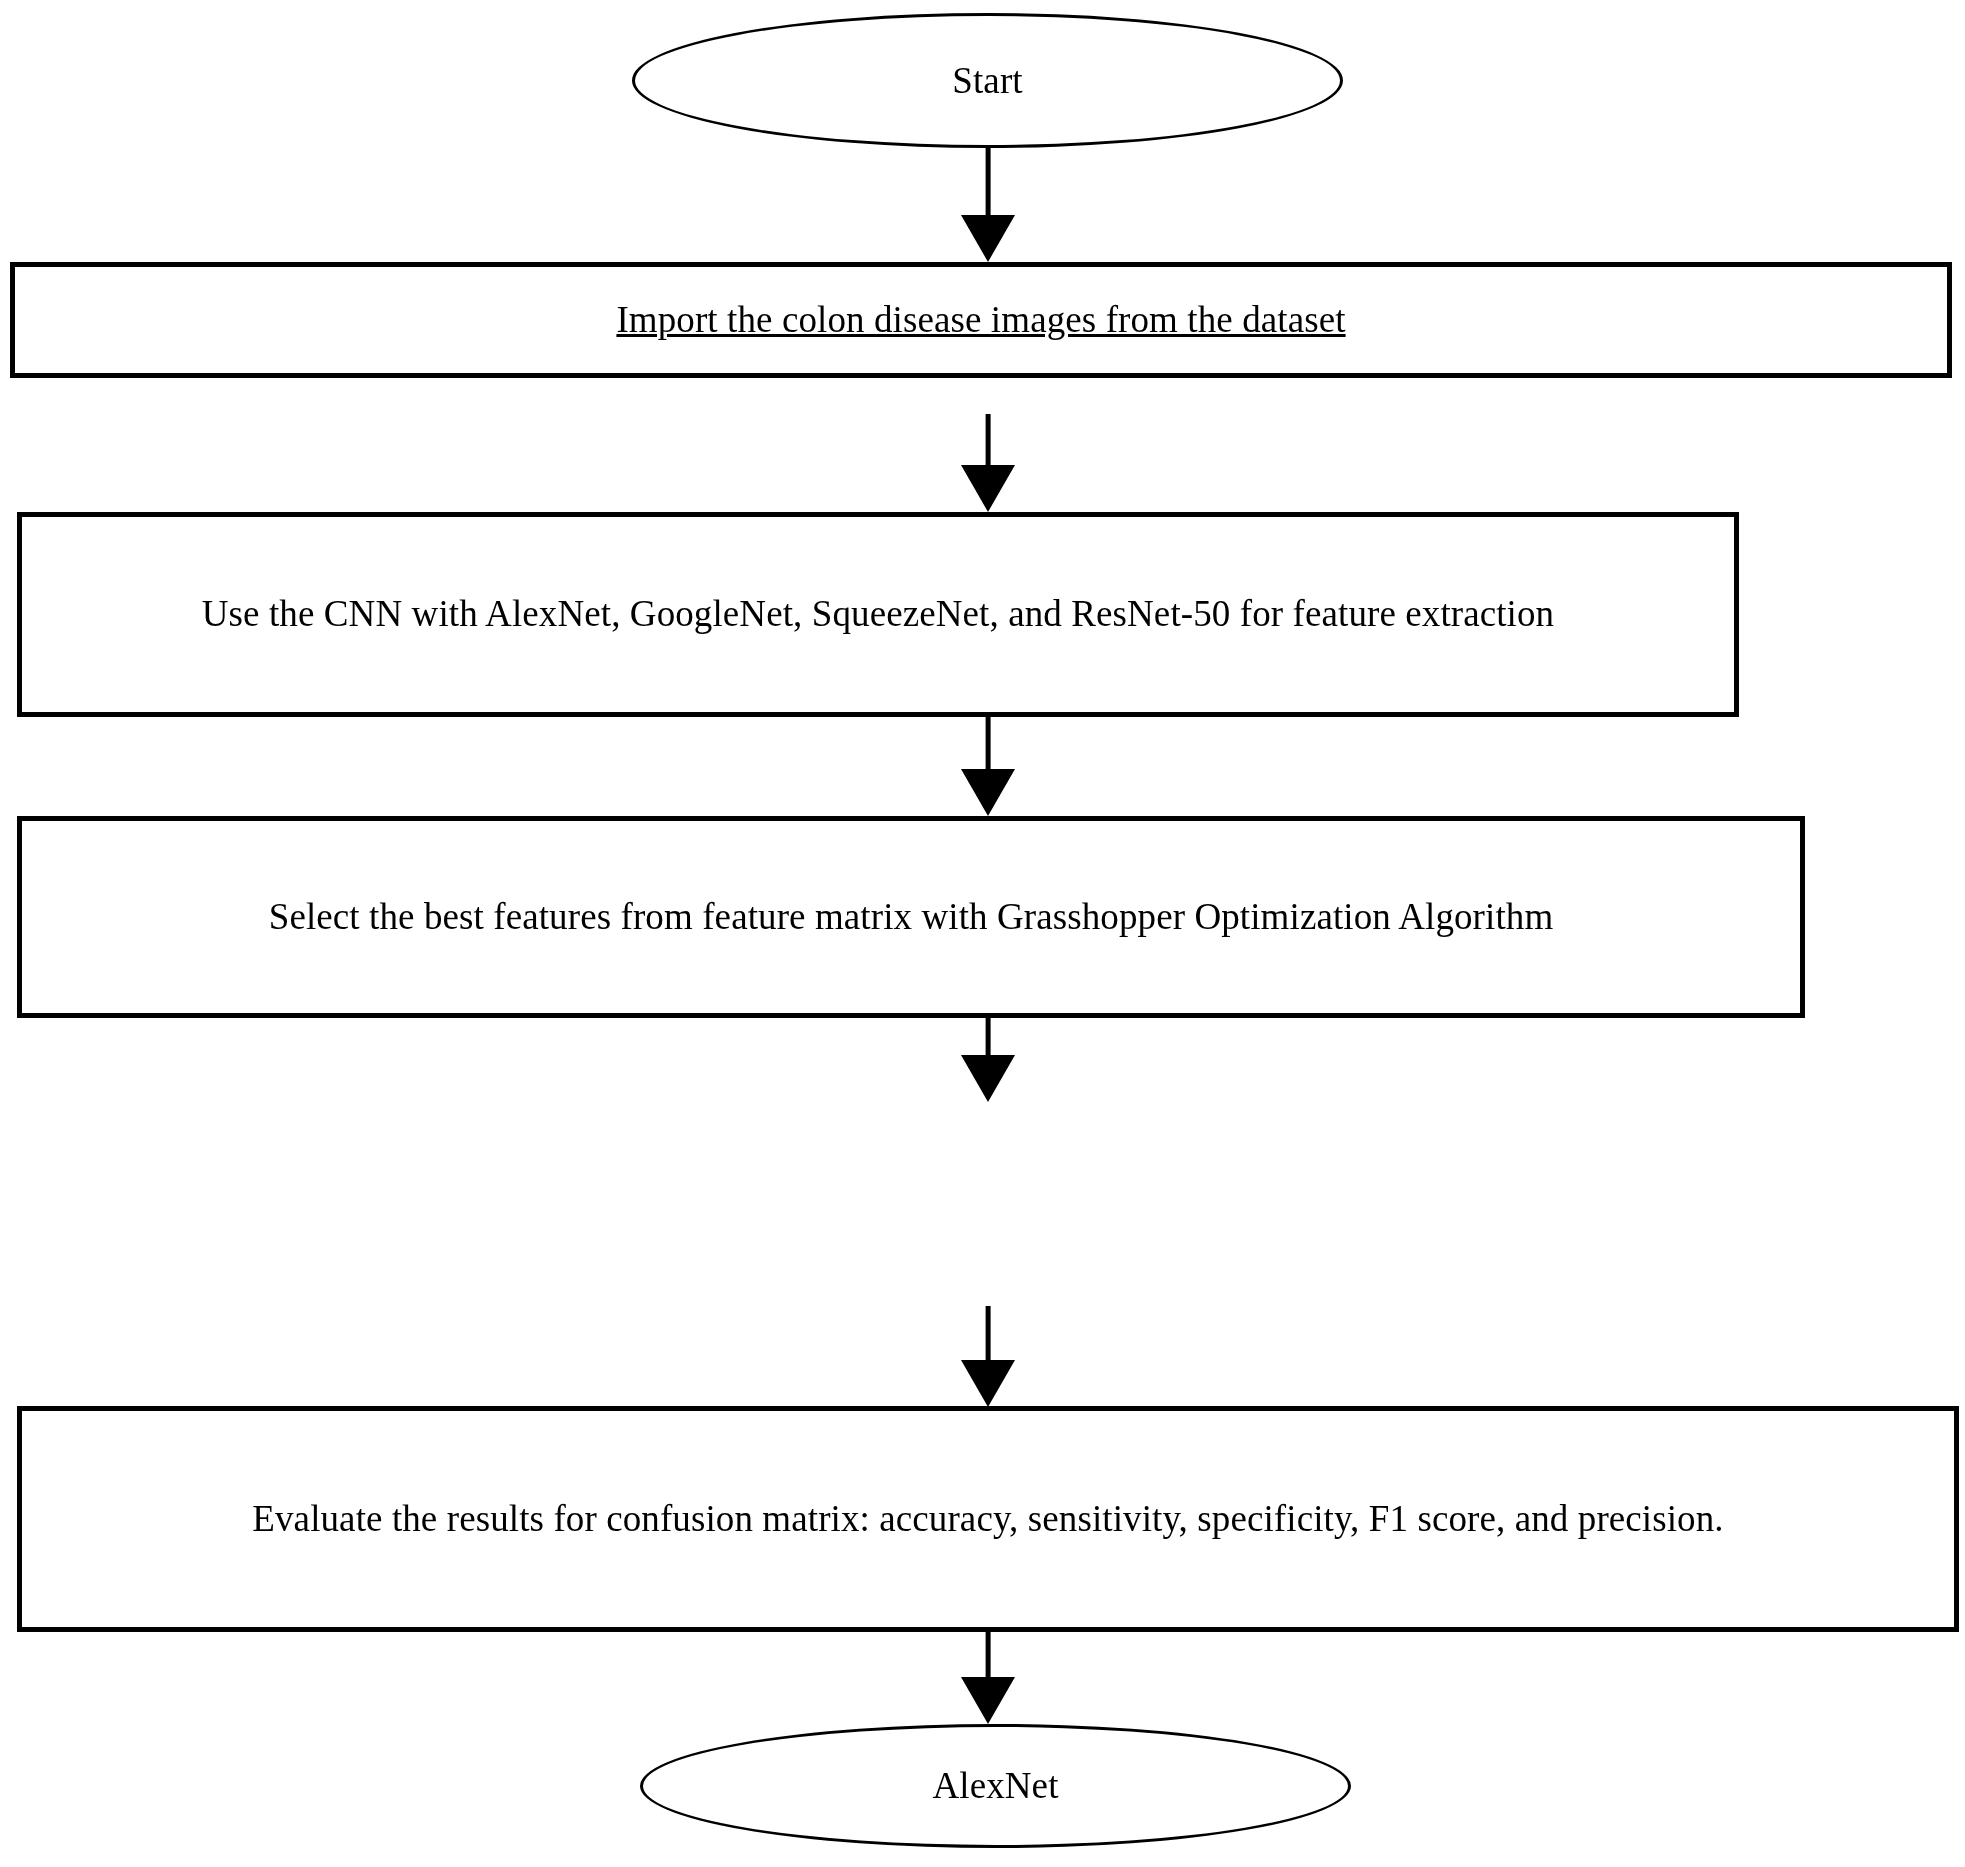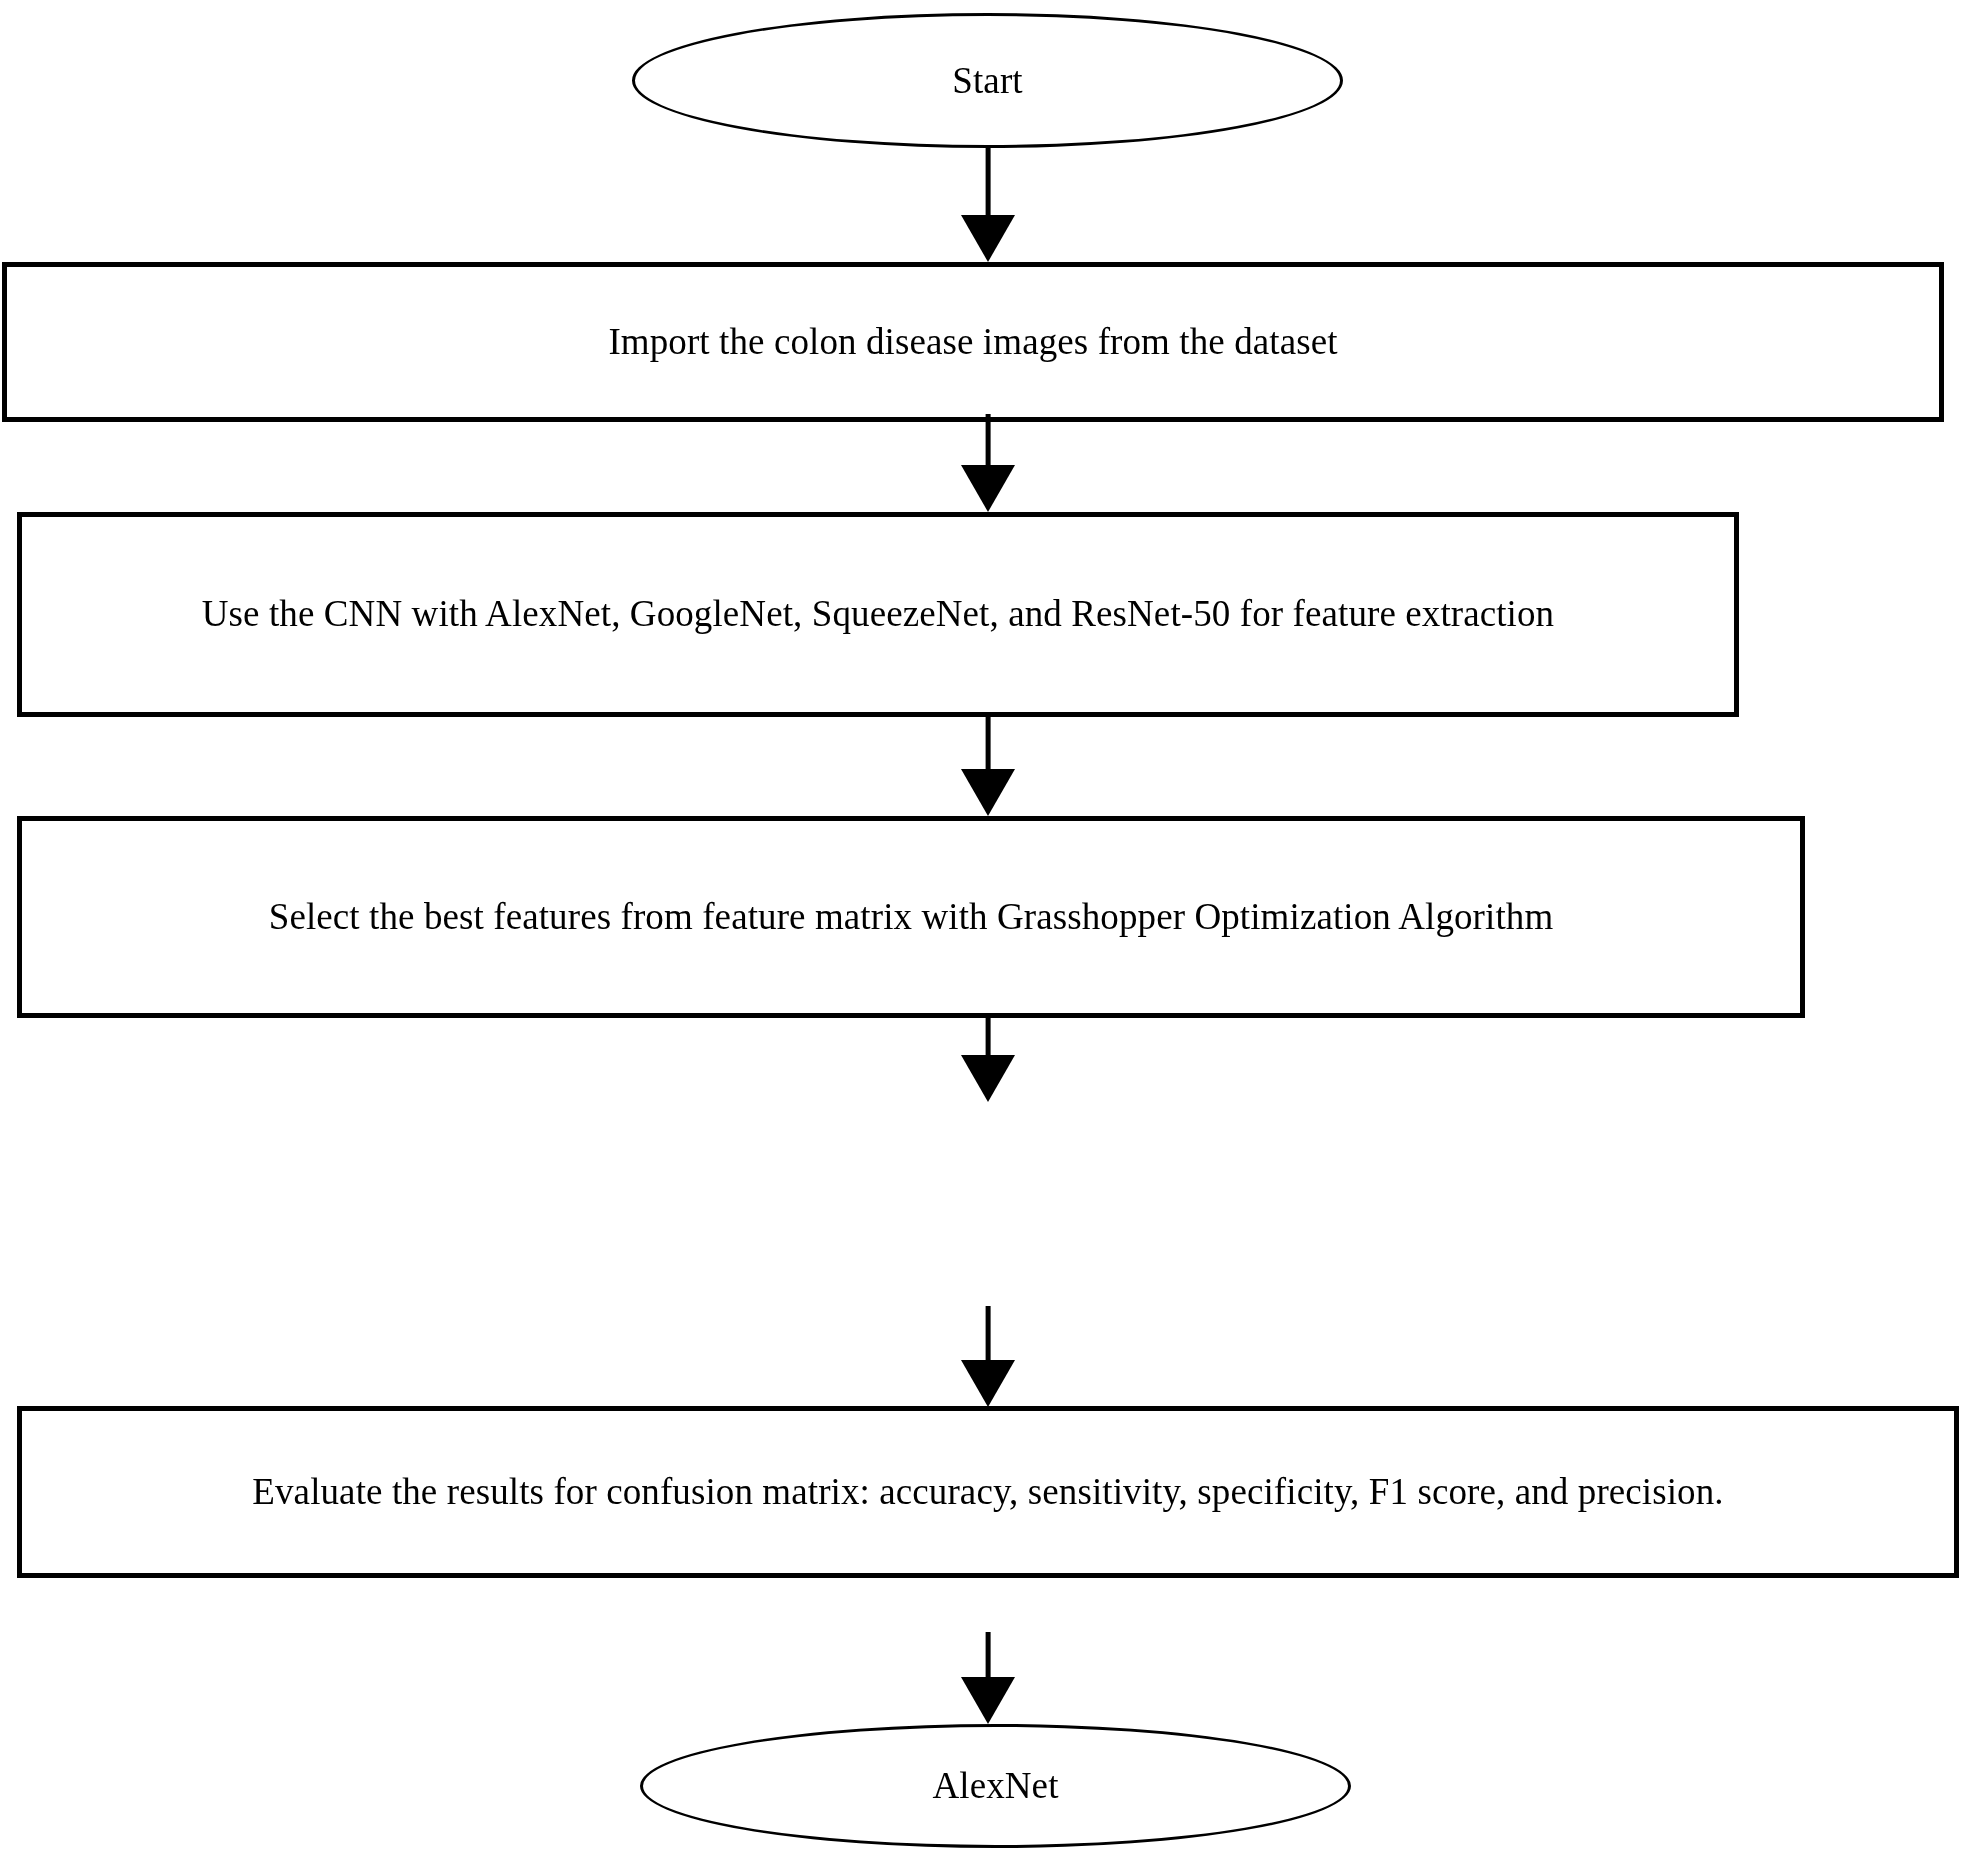--- a/index.html
+++ b/index.html
@@ -75,21 +75,21 @@
 
   <div class="node terminator" style="left:632px; top:13.2px; width:711px; height:135px;">
     <span class="node-label">Start</span>
   </div>
 
   <div class="connector" style="left:961px; top:148px; width:54px; height:114px;">
     <div class="shaft" style="height:67px;"></div>
     <div class="head"></div>
   </div>
 
-  <div class="node process" style="left:2px; top:262px; width:1942px; height:160px;">
+  <div class="node process" style="left:10px; top:262px; width:1942px; height:116px;text-decoration:underline;">
     <span class="node-label">Import the colon disease images from the dataset</span>
   </div>
 
   <div class="connector" style="left:961px; top:414px; width:54px; height:98px;">
     <div class="shaft" style="height:51px;"></div>
     <div class="head"></div>
   </div>
 
   <div class="node process" style="left:17px; top:512px; width:1722px; height:205px;">
     <span class="node-label">Use the CNN with AlexNet, GoogleNet, SqueezeNet, and ResNet-50 for feature extraction</span>
@@ -108,21 +108,21 @@
     <div class="shaft" style="height:37px;"></div>
     <div class="head"></div>
   </div>
 
 
   <div class="connector" style="left:961px; top:1306px; width:54px; height:101px;">
     <div class="shaft" style="height:54px;"></div>
     <div class="head"></div>
   </div>
 
-  <div class="node process" style="left:17px; top:1406px; width:1942px; height:172px;">
+  <div class="node process" style="left:17px; top:1406px; width:1942px; height:226px;">
     <span class="node-label" style="max-width:1626px;">Evaluate the results for confusion matrix: accuracy, sensitivity, specificity, F1 score, and precision.</span>
   </div>
 
   <div class="connector" style="left:961px; top:1632px; width:54px; height:92px;">
     <div class="shaft" style="height:45px;"></div>
     <div class="head"></div>
   </div>
 
   <div class="node terminator" style="left:640px; top:1724px; width:711px; height:124px;">
     <span class="node-label">AlexNet</span>

